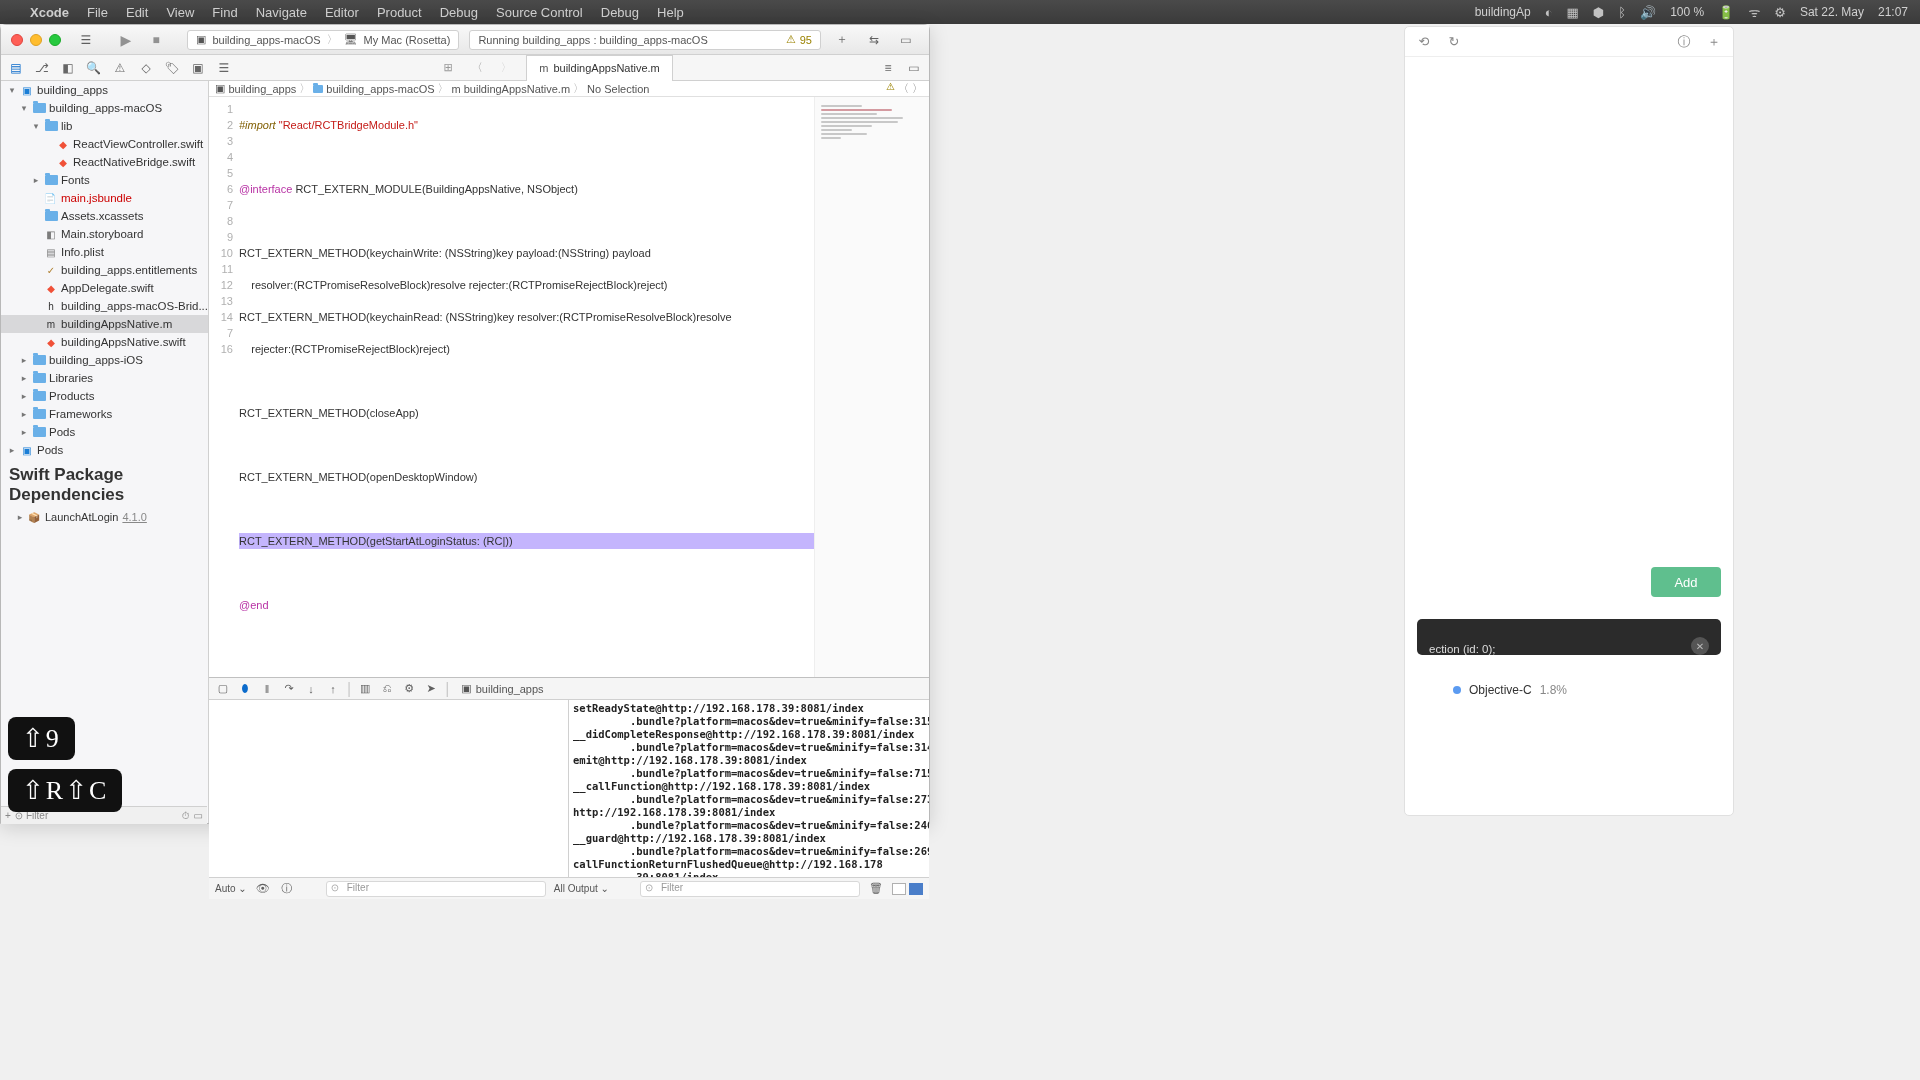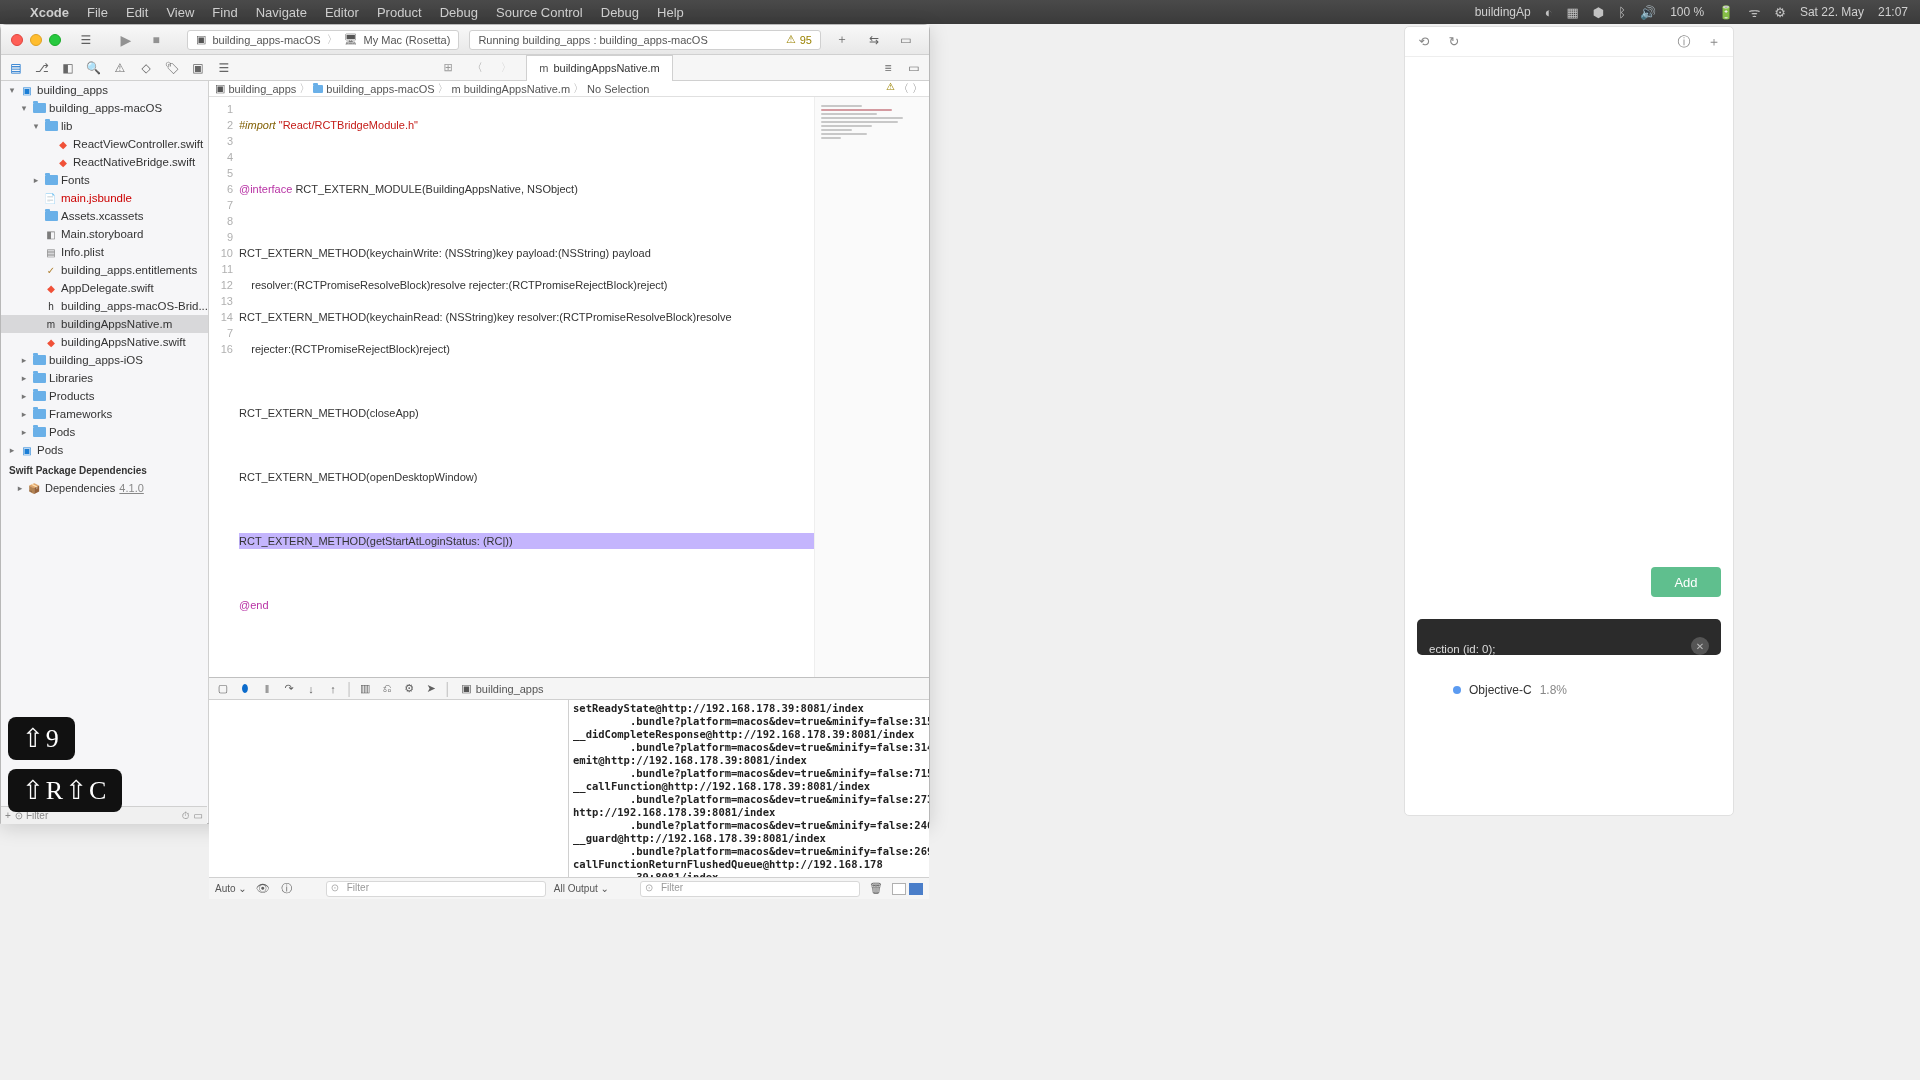--- a/index.html
+++ b/index.html
@@ -47,21 +47,21 @@
 .icon-proj { color: #1a7ed6; }
 .icon-swift { color: #f05138; }
 .icon-storyboard { color: #7c7c7c; }
 .icon-plist { color: #7c7c7c; }
 .icon-entitle { color: #b08030; }
 .icon-objc { color: #333; }
 .file-name.red { color: #c00; }
 .indent-1 { padding-left: 18px; }
 .indent-2 { padding-left: 30px; }
 .indent-3 { padding-left: 42px; }
-.section-header { font-weight: 600; font-size: 10px; padding: 6px 8px 3px; color: #333; }
+.section-header { font-weight: 600; font-size: 17px; padding: 6px 8px 3px; color: #333; }
 .pkg-row { display: flex; align-items: center; padding-left: 14px; height: 18px; font-size: 11px; }
 .pkg-version { color: #888; margin-left: 4px; text-decoration: underline; }
 
 
 .editor-wrap { flex: 1; display: flex; flex-direction: column; min-width: 0; }
 .jump-bar { height: 22px; border-bottom: 1px solid #e0e0e0; display: flex; align-items: center; font-size: 11px; color: #555; padding: 0 6px; gap: 3px; }
 .jump-seg { display: flex; align-items: center; gap: 3px; }
 .jump-sep { color: #aaa; }
 .jump-bar-right { margin-left: auto; display: flex; gap: 3px; }
 .warn-count { color: #9a8200; font-size: 10px; }
@@ -344,21 +344,21 @@
         </div>
       <div class="tree-row">
           <span class="tree-disclosure">▸</span>
           <span class="tree-icon icon-proj">▣</span>
           <span>Pods</span>
         </div>
       <div class="section-header">Swift Package Dependencies</div>
       <div class="pkg-row">
           <span class="tree-disclosure">▸</span>
           <span class="tree-icon">📦</span>
-          <span>Dependencies</span>
+          <span>LaunchAtLogin</span>
           <span class="pkg-version">4.1.0</span>
         </div>
     </div>
 
     <div class="editor-wrap">
       <div class="jump-bar">
         <span class="jump-seg">
             <span>▣</span>
             <span>building_apps</span>
           </span>

